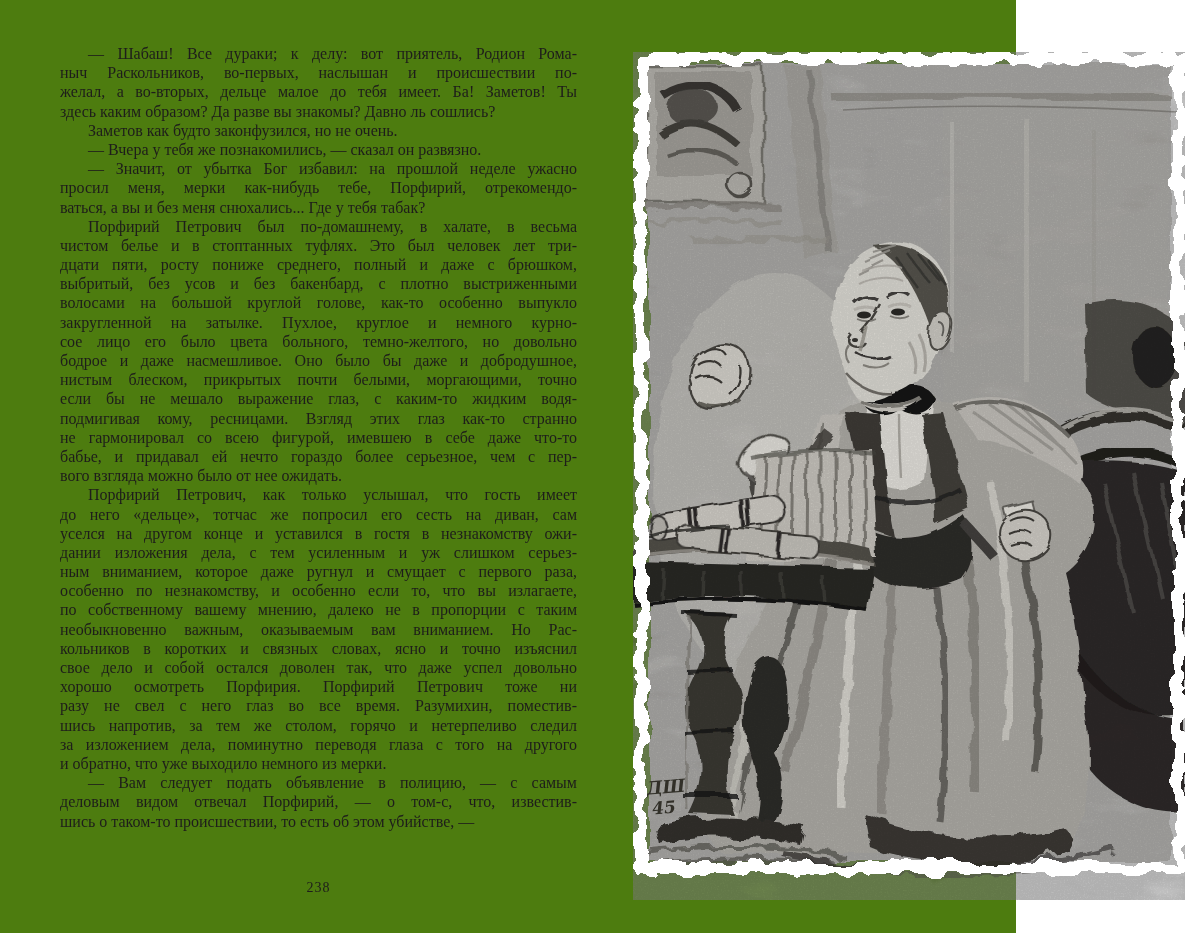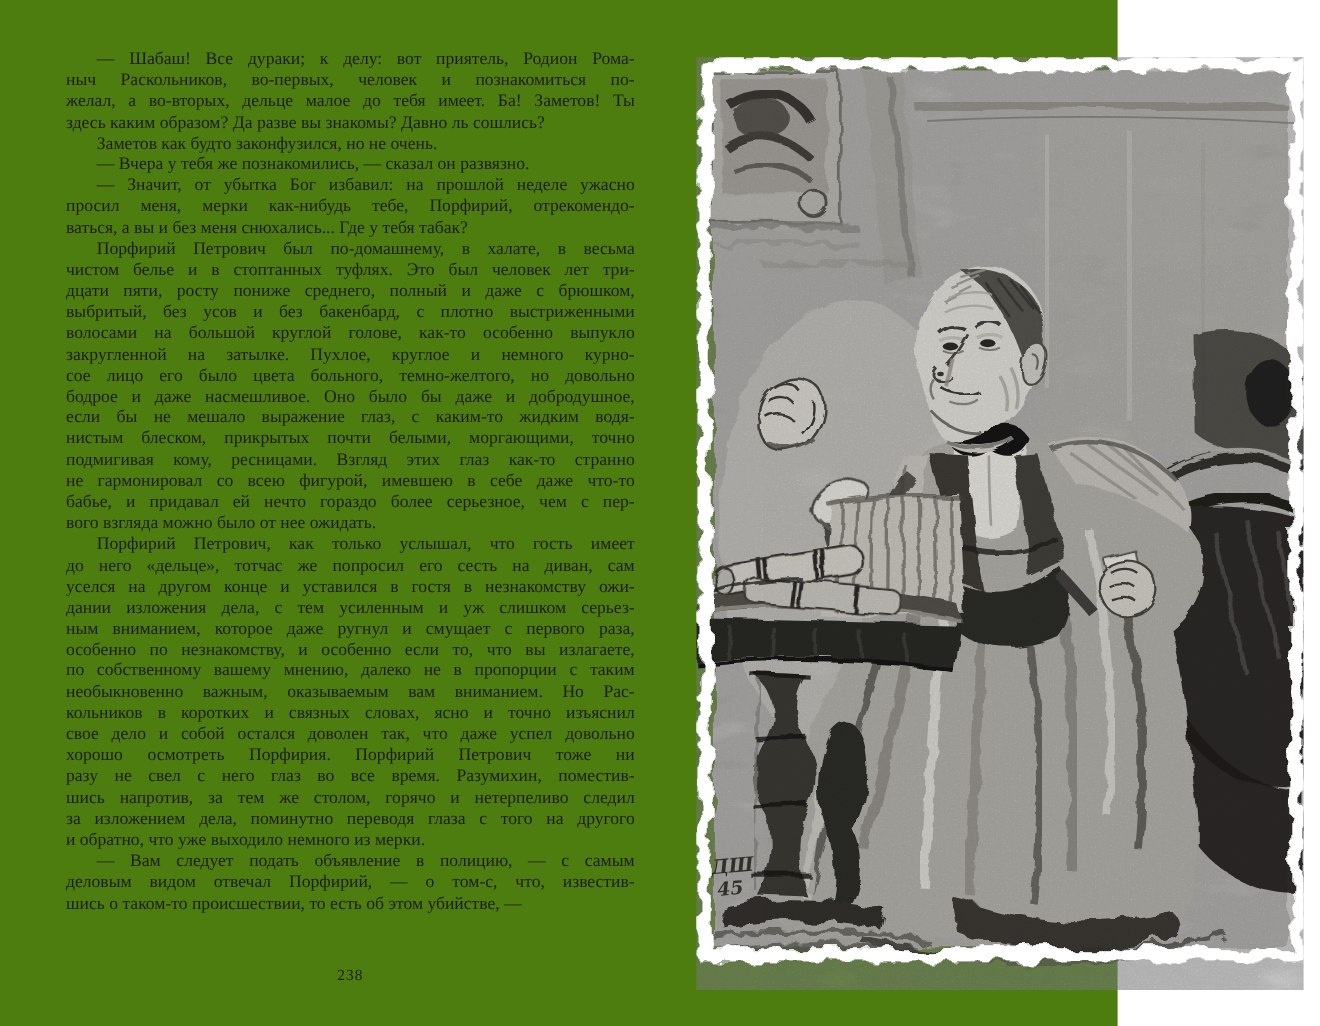--- a/index.html
+++ b/index.html
@@ -45,21 +45,21 @@
 </style>
 </head>
 <body>
 
 <div class="spread">
 
   <div class="page page-left">
     <div class="text-block">
         <p class="para">
           <span class="line first">— Шабаш! Все дураки; к делу: вот приятель, Родион Рома-</span>
-          <span class="line">ныч Раскольников, во-первых, человек и познакомиться по-</span>
+          <span class="line">ныч Раскольников, во-первых, наслышан и происшествии по-</span>
           <span class="line">желал, а во-вторых, дельце малое до тебя имеет. Ба! Заметов! Ты</span>
           <span class="line last">здесь каким образом? Да разве вы знакомы? Давно ль сошлись?</span>
         </p>
         <p class="para">
           <span class="line first last">Заметов как будто законфузился, но не очень.</span>
         </p>
         <p class="para">
           <span class="line first last">— Вчера у тебя же познакомились, — сказал он развязно.</span>
         </p>
         <p class="para">
@@ -69,22 +69,22 @@
         </p>
         <p class="para">
           <span class="line first">Порфирий Петрович был по-домашнему, в халате, в весьма</span>
           <span class="line">чистом белье и в стоптанных туфлях. Это был человек лет три-</span>
           <span class="line">дцати пяти, росту пониже среднего, полный и даже с брюшком,</span>
           <span class="line">выбритый, без усов и без бакенбард, с плотно выстриженными</span>
           <span class="line">волосами на большой круглой голове, как-то особенно выпукло</span>
           <span class="line">закругленной на затылке. Пухлое, круглое и немного курно-</span>
           <span class="line">сое лицо его было цвета больного, темно-желтого, но довольно</span>
           <span class="line">бодрое и даже насмешливое. Оно было бы даже и добродушное,</span>
+          <span class="line">нистым блеском, прикрытых почти белыми, моргающими, точно</span>
           <span class="line">если бы не мешало выражение глаз, с каким-то жидким водя-</span>
-          <span class="line">нистым блеском, прикрытых почти белыми, моргающими, точно</span>
           <span class="line">подмигивая кому, ресницами. Взгляд этих глаз как-то странно</span>
           <span class="line">не гармонировал со всею фигурой, имевшею в себе даже что-то</span>
           <span class="line">бабье, и придавал ей нечто гораздо более серьезное, чем с пер-</span>
           <span class="line last">вого взгляда можно было от нее ожидать.</span>
         </p>
         <p class="para">
           <span class="line first">Порфирий Петрович, как только услышал, что гость имеет</span>
           <span class="line">до него «дельце», тотчас же попросил его сесть на диван, сам</span>
           <span class="line">уселся на другом конце и уставился в гостя в незнакомству ожи-</span>
           <span class="line">дании изложения дела, с тем усиленным и уж слишком серьез-</span>

